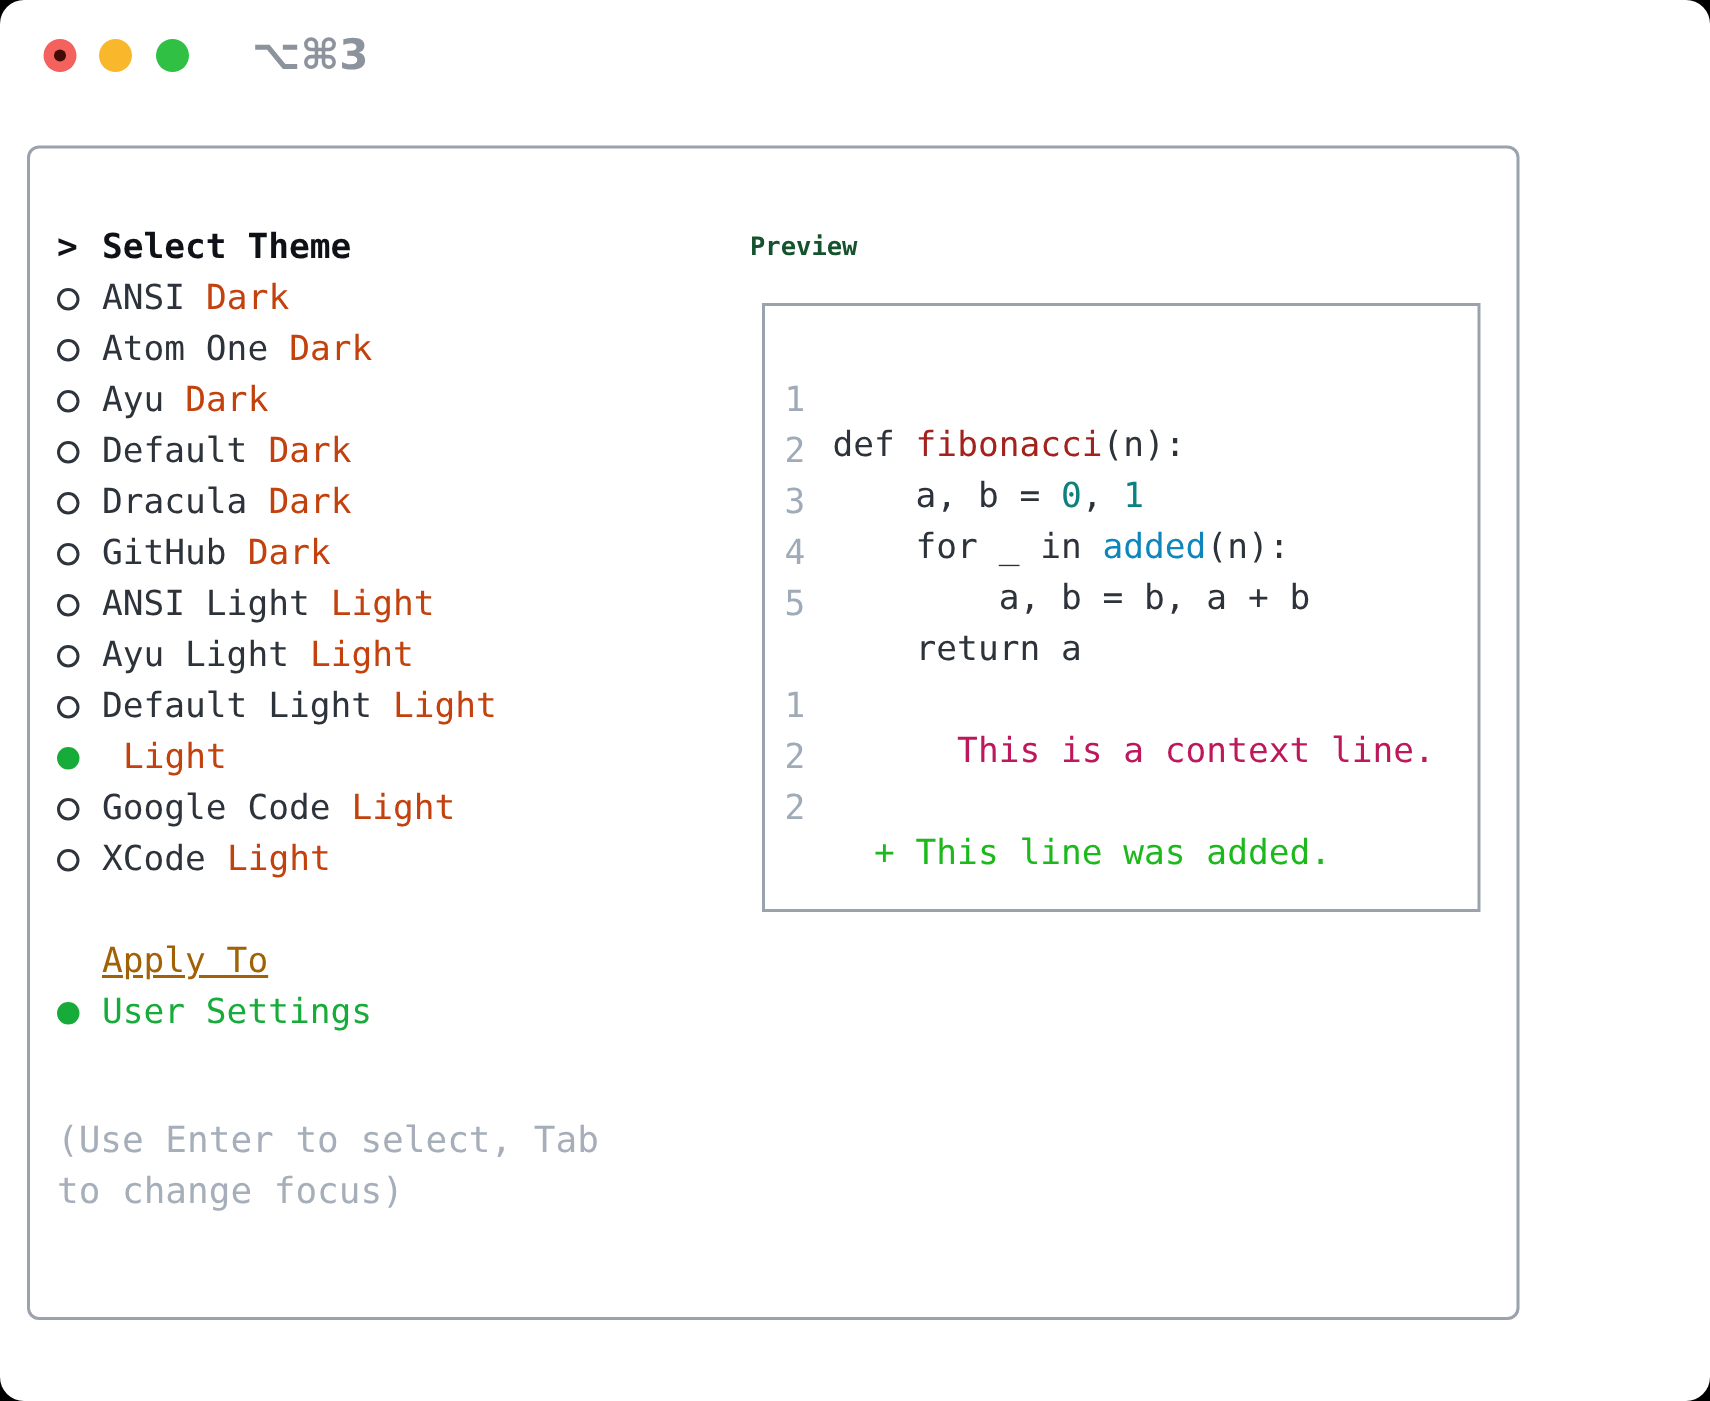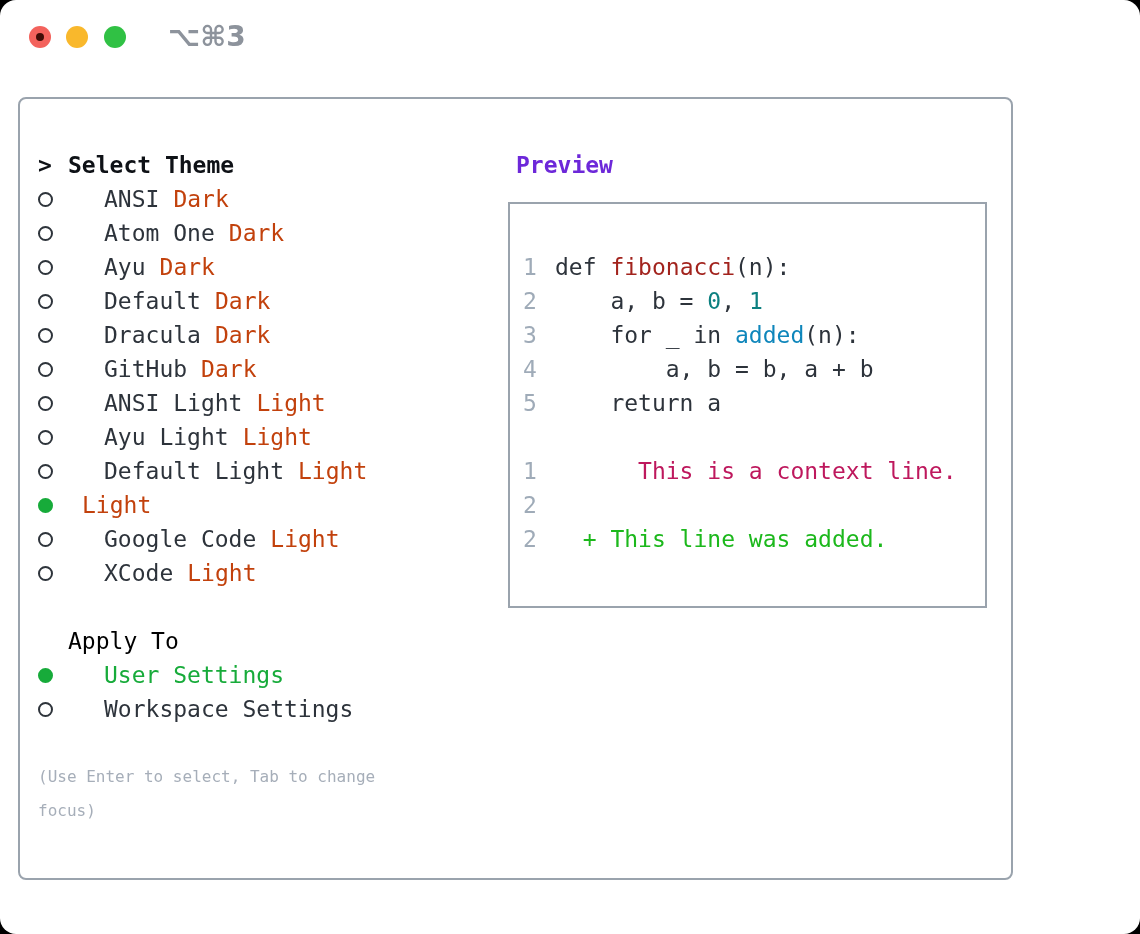--- a/index.html
+++ b/index.html
@@ -58,49 +58,49 @@
   .prompt { font-weight: bold; color: #0e1116; font-size: 23px; }
   .hdr { font-weight: bold; color: #0e1116; }
   .radio {
     box-sizing: border-box;
     width: 15px; height: 15px;
     border: 2px solid #2e343b;
     border-radius: 50%;
     display: inline-block;
   }
   .selected .radio { background: #17ab3a; border-color: #17ab3a; }
-  .tname { color: #2d333b; white-space: pre; margin-left: 36px; }
+  .tname { color: #2d333b; white-space: pre; }
   .selected .tname { color: #17ab3a; }
   .tvariant { color: #c2410c; margin-left: 14px; white-space: pre; }
   .gap { height: 34px; }
-  .apply-hdr { color: #000000; }
+  .apply-hdr { color: #a16207; text-decoration: underline; }
   .hint {
-    margin-top: 0;
+    margin-top: 17px;
     width: 400px;
-    font-size: 16px; line-height: 34px;
+    font-size: 24px; line-height: 34px;
     color: #a6aeb9;
   }
   
   .preview-label {
-    position: absolute; left: 496px; top: 49px;
+    position: absolute; left: 480px; top: 49px;
     height: 34px; line-height: 34px;
-    font-size: 23px; font-weight: bold; color: #6d28d9;
+    font-size: 17px; font-weight: bold; color: #14532d;
   }
   .preview-box {
     position: absolute; left: 488px; top: 103px;
     width: 479px; height: 406px;
     box-sizing: border-box;
     border: 2px solid #9aa3ad;
     background: #fff;
     padding: 46px 10px 0 13px;
     overflow: hidden;
   }
   .pline { display: flex; height: 34px; font-size: 23px; line-height: 34px; }
   .ln { width: 32px; flex: 0 0 32px; color: #9fabb8; }
-  .codetext { white-space: pre; color: #2d333b; }
+  .codetext { white-space: pre; color: #2d333b; margin-top: 30px; }
   .tk-keyword, .tk-plain { color: #2d333b; }
   .tk-function { color: #a2231d; }
   .tk-number { color: #0d8080; }
   .tk-builtin { color: #0e86bb; }
   .d-context { color: #be185d; }
   .d-deleted { color: #c5402c; }
   .d-added { color: #1cb81c; text-align: right; }
 </style>
 </head>
 <body>
@@ -214,26 +214,20 @@
       <div class="row">
         <span class="marker"></span>
         <span class="apply-hdr">Apply To</span>
       </div>
       <div class="row theme-row selected">
         <span class="marker">
             <span class="radio"></span>
           </span>
         <span class="tname">User Settings</span>
       </div>
-      <div class="row theme-row">
-        <span class="marker">
-            <span class="radio"></span>
-          </span>
-        <span class="tname">Workspace Settings</span>
-      </div>
 
       <div class="gap"></div>
 
       <div class="hint">(Use Enter to select, Tab to change focus)</div>
     </div>
 
     <div class="preview-label">Preview</div>
 
     <div class="preview-box">
       <div id="preview-lines">

